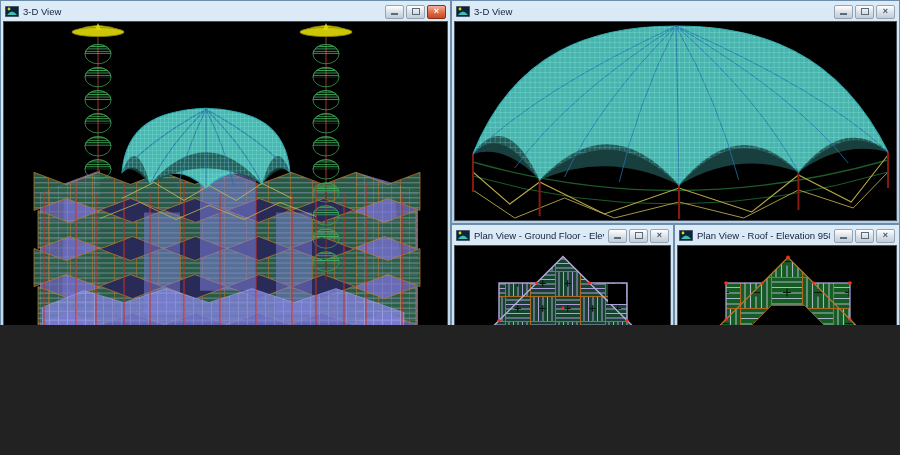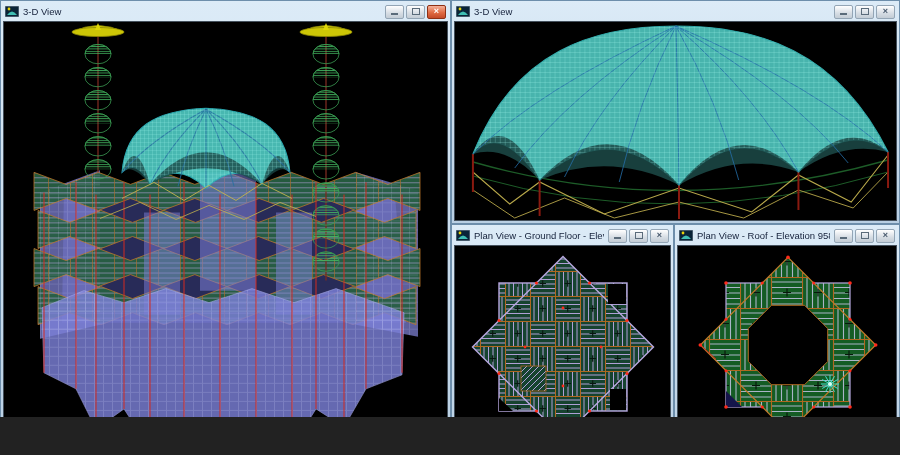--- a/index.html
+++ b/index.html
@@ -1,16 +1,16 @@
 <!DOCTYPE html>
 <html><head>
 <meta charset="utf-8">
 <style>
   html,body{margin:0;padding:0;background:#222;}
-  #app{position:relative;width:900px;height:417px;background:#7f1d1d;overflow:hidden;
+  #app{position:relative;width:900px;height:325px;background:#7f1d1d;overflow:hidden;
        font-family:"Liberation Sans", sans-serif;}
   .mdi{position:absolute;box-sizing:border-box;border:1px solid #6d8eab;
        background:linear-gradient(#dcebf7,#b9cfe3);padding:2px;display:flex;flex-direction:column;}
   .titlebar{height:17px;display:flex;align-items:center;gap:4px;padding:0 2px 1px 2px;flex:0 0 auto;}
   .title{flex:1;font-size:9.5px;color:#14203a;white-space:nowrap;overflow:hidden;}
   .winbtns{display:flex;gap:2px;}
   .wbtn{width:17px;height:12px;border:1px solid #93a5b5;border-radius:2px;
         background:linear-gradient(#ffffff,#d6dde4 60%,#c3ccd5);
         display:flex;align-items:center;justify-content:center;position:relative;}
   .wbtn .bar{width:7px;height:2px;background:#5a6b7a;margin-top:5px;}

